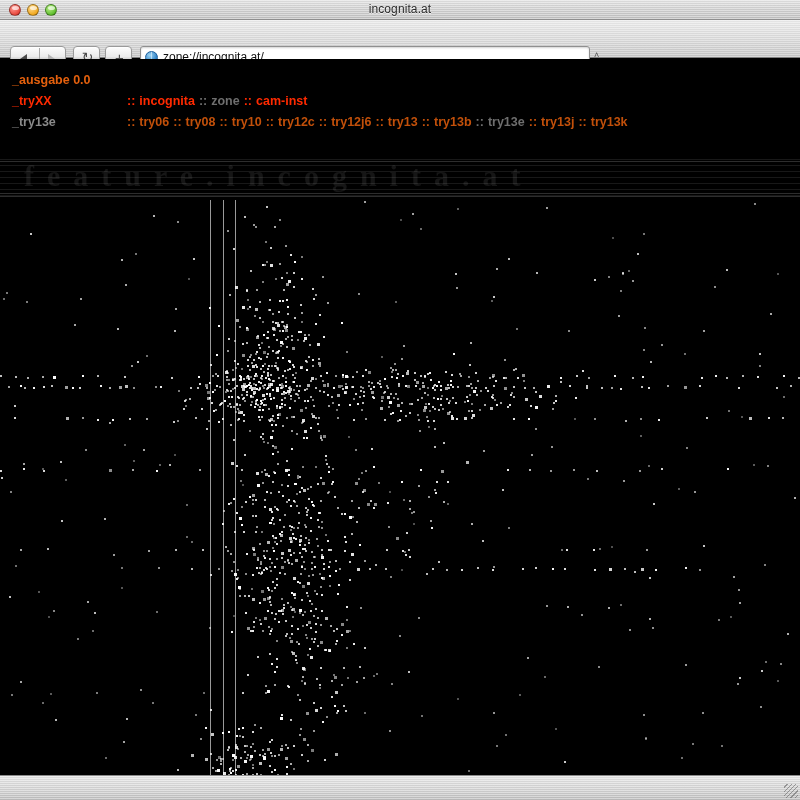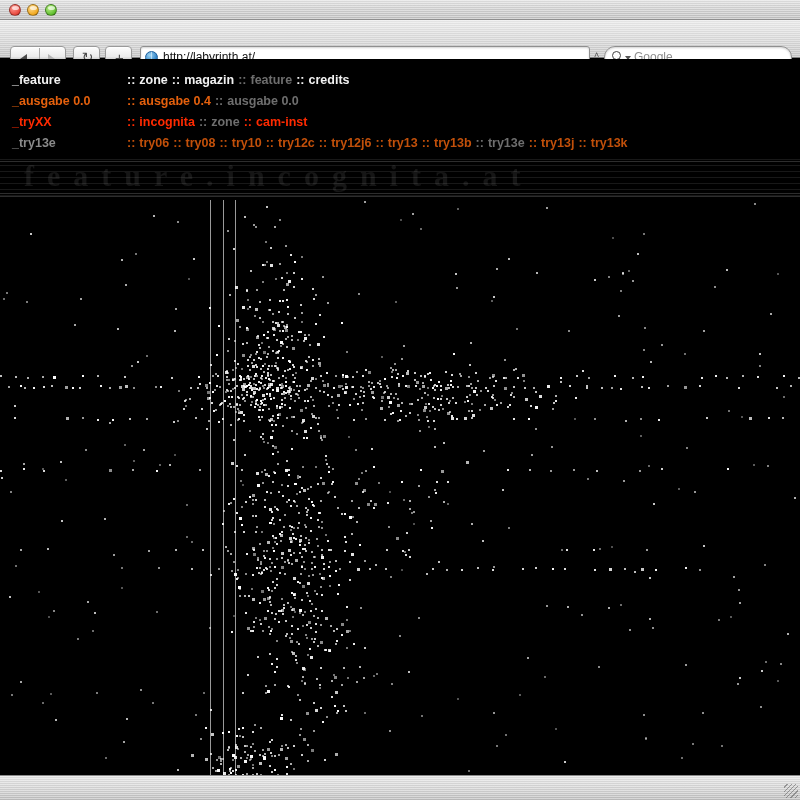--- a/index.html
+++ b/index.html
@@ -264,61 +264,52 @@
 <body>
 
 <div id="window">
 
   <div class="titlebar">
     <div class="lights">
       <div class="light close"></div>
       <div class="light min"></div>
       <div class="light zoom"></div>
     </div>
+    <div class="title-text">incognita.at</div>
   </div>
 
   <div class="toolbar">
 
     <div class="btn navseg">
       <div class="arrow back"></div>
       <div class="divider"></div>
       <div class="arrow fwd"></div>
     </div>
 
     <div class="btn reload">
       <div class="glyph">↻</div>
     </div>
 
     <div class="btn plusbtn">
       <div class="glyph">+</div>
     </div>
 
     <div class="urlfield">
       <div class="globe"></div>
-      <div class="url-text">http://labyrinth.at/</div>
+      <div class="url-text">zone://incognita.at/</div>
     </div>
     <div class="url-caret">˄</div>
 
-    <div class="searchfield">
-      <div class="magnifier"></div>
-      <div class="searchcaret"></div>
-      <div class="search-text">Google</div>
-    </div>
   </div>
 
   <div class="page">
 
     <div class="nav" id="nav-root">
         <div class="navrow">
-          <span class="lead c-white">_feature</span>
-          <span class="links"><span class="navsep c-white">::</span><span class="navitem c-white">zone</span><span class="navsep c-white">::</span><span class="navitem c-white">magazin</span><span class="navsep c-dim">::</span><span class="navitem c-dim">feature</span><span class="navsep c-white">::</span><span class="navitem c-white">credits</span></span>
-        </div>
-        <div class="navrow">
           <span class="lead c-orange">_ausgabe 0.0</span>
-          <span class="links"><span class="navsep c-orange">::</span><span class="navitem c-orange">ausgabe 0.4</span><span class="navsep c-dim">::</span><span class="navitem c-dim">ausgabe 0.0</span></span>
         </div>
         <div class="navrow">
           <span class="lead c-red">_tryXX</span>
           <span class="links"><span class="navsep c-red">::</span><span class="navitem c-red">incognita</span><span class="navsep c-dim">::</span><span class="navitem c-dim">zone</span><span class="navsep c-red">::</span><span class="navitem c-red">cam-inst</span></span>
         </div>
         <div class="navrow">
           <span class="lead c-grey">_try13e</span>
           <span class="links"><span class="navsep c-darkorange">::</span><span class="navitem c-darkorange">try06</span><span class="navsep c-darkorange">::</span><span class="navitem c-darkorange">try08</span><span class="navsep c-darkorange">::</span><span class="navitem c-darkorange">try10</span><span class="navsep c-darkorange">::</span><span class="navitem c-darkorange">try12c</span><span class="navsep c-darkorange">::</span><span class="navitem c-darkorange">try12j6</span><span class="navsep c-darkorange">::</span><span class="navitem c-darkorange">try13</span><span class="navsep c-darkorange">::</span><span class="navitem c-darkorange">try13b</span><span class="navsep c-dim">::</span><span class="navitem c-dim">try13e</span><span class="navsep c-darkorange">::</span><span class="navitem c-darkorange">try13j</span><span class="navsep c-darkorange">::</span><span class="navitem c-darkorange">try13k</span></span>
         </div>
       </div>

